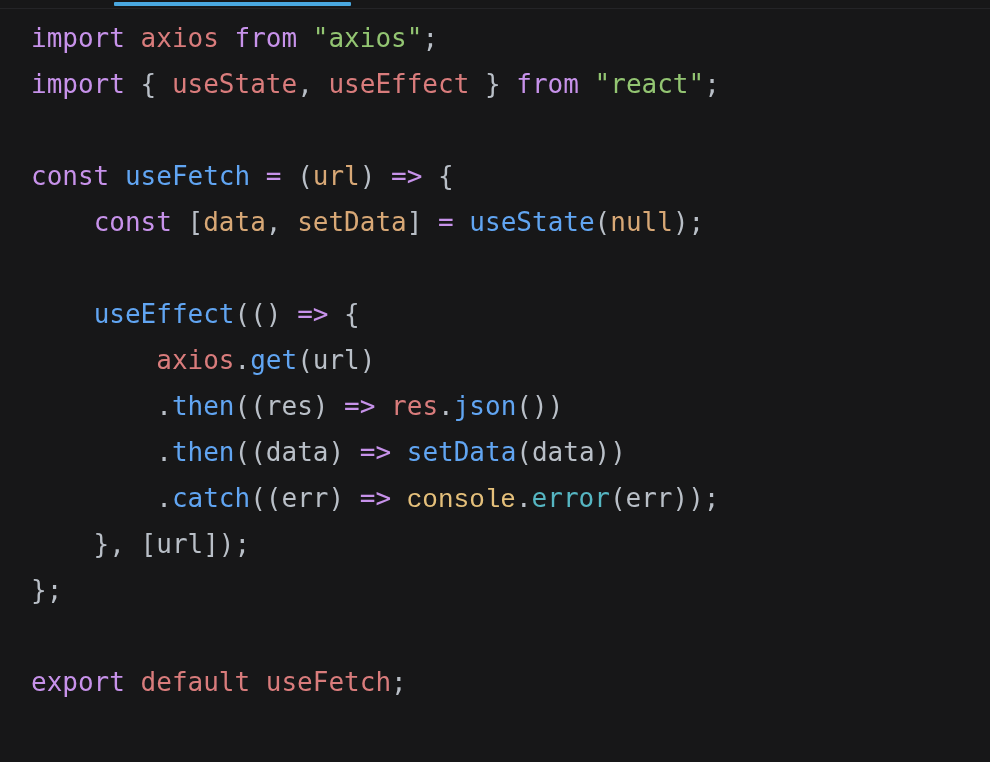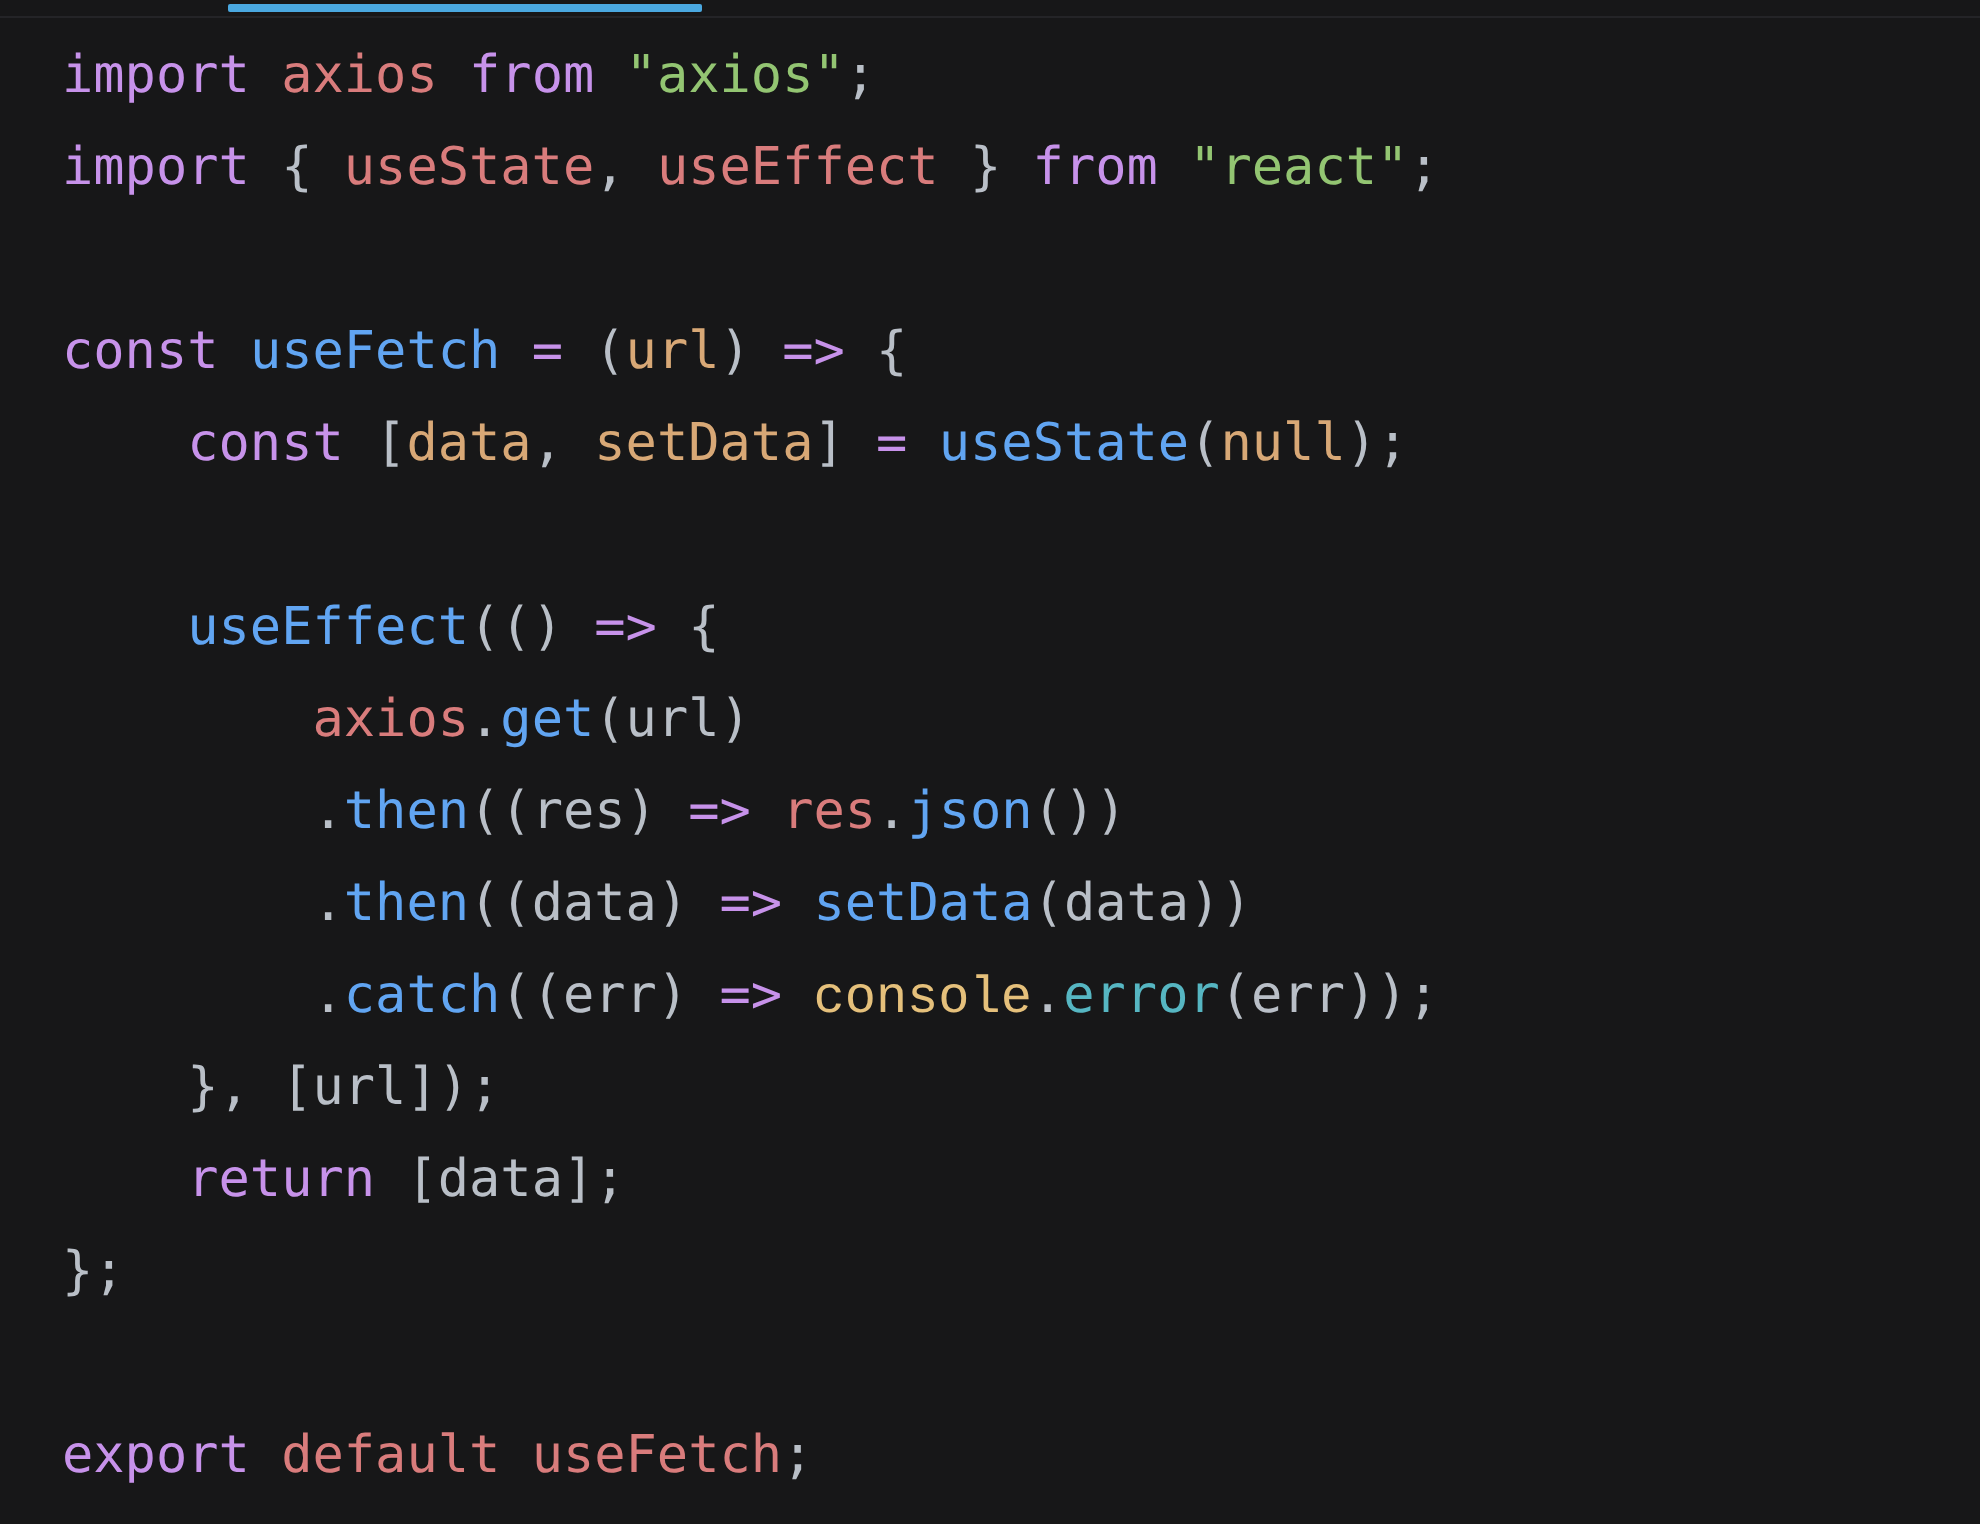--- a/index.html
+++ b/index.html
@@ -90,19 +90,18 @@
       <div class="code-line blank">&nbsp;</div>
       <div class="code-line"><span class="t-keyword" style="color: rgb(199, 146, 234);">const</span><span class="t-plain" style="color: rgb(185, 191, 199);"> </span><span class="t-function" style="color: rgb(97, 165, 242);">useFetch</span><span class="t-plain" style="color: rgb(185, 191, 199);"> </span><span class="t-operator" style="color: rgb(199, 146, 234);">=</span><span class="t-plain" style="color: rgb(185, 191, 199);"> (</span><span class="t-variable" style="color: rgb(216, 168, 118);">url</span><span class="t-plain" style="color: rgb(185, 191, 199);">) </span><span class="t-operator" style="color: rgb(199, 146, 234);">=&gt;</span><span class="t-plain" style="color: rgb(185, 191, 199);"> {</span></div>
       <div class="code-line"><span class="t-plain" style="color: rgb(185, 191, 199);">    </span><span class="t-keyword" style="color: rgb(199, 146, 234);">const</span><span class="t-plain" style="color: rgb(185, 191, 199);"> [</span><span class="t-variable" style="color: rgb(216, 168, 118);">data</span><span class="t-plain" style="color: rgb(185, 191, 199);">, </span><span class="t-variable" style="color: rgb(216, 168, 118);">setData</span><span class="t-plain" style="color: rgb(185, 191, 199);">] </span><span class="t-operator" style="color: rgb(199, 146, 234);">=</span><span class="t-plain" style="color: rgb(185, 191, 199);"> </span><span class="t-function" style="color: rgb(97, 165, 242);">useState</span><span class="t-plain" style="color: rgb(185, 191, 199);">(</span><span class="t-variable" style="color: rgb(216, 168, 118);">null</span><span class="t-plain" style="color: rgb(185, 191, 199);">);</span></div>
       <div class="code-line blank">&nbsp;</div>
       <div class="code-line"><span class="t-plain" style="color: rgb(185, 191, 199);">    </span><span class="t-function" style="color: rgb(97, 165, 242);">useEffect</span><span class="t-plain" style="color: rgb(185, 191, 199);">(() </span><span class="t-operator" style="color: rgb(199, 146, 234);">=&gt;</span><span class="t-plain" style="color: rgb(185, 191, 199);"> {</span></div>
       <div class="code-line"><span class="t-plain" style="color: rgb(185, 191, 199);">        </span><span class="t-class" style="color: rgb(217, 124, 124);">axios</span><span class="t-plain" style="color: rgb(185, 191, 199);">.</span><span class="t-function" style="color: rgb(97, 165, 242);">get</span><span class="t-plain" style="color: rgb(185, 191, 199);">(</span><span class="t-plain" style="color: rgb(185, 191, 199);">url</span><span class="t-plain" style="color: rgb(185, 191, 199);">)</span></div>
       <div class="code-line"><span class="t-plain" style="color: rgb(185, 191, 199);">        .</span><span class="t-function" style="color: rgb(97, 165, 242);">then</span><span class="t-plain" style="color: rgb(185, 191, 199);">((</span><span class="t-plain" style="color: rgb(185, 191, 199);">res</span><span class="t-plain" style="color: rgb(185, 191, 199);">) </span><span class="t-operator" style="color: rgb(199, 146, 234);">=&gt;</span><span class="t-plain" style="color: rgb(185, 191, 199);"> </span><span class="t-class" style="color: rgb(217, 124, 124);">res</span><span class="t-plain" style="color: rgb(185, 191, 199);">.</span><span class="t-function" style="color: rgb(97, 165, 242);">json</span><span class="t-plain" style="color: rgb(185, 191, 199);">())</span></div>
       <div class="code-line"><span class="t-plain" style="color: rgb(185, 191, 199);">        .</span><span class="t-function" style="color: rgb(97, 165, 242);">then</span><span class="t-plain" style="color: rgb(185, 191, 199);">((</span><span class="t-plain" style="color: rgb(185, 191, 199);">data</span><span class="t-plain" style="color: rgb(185, 191, 199);">) </span><span class="t-operator" style="color: rgb(199, 146, 234);">=&gt;</span><span class="t-plain" style="color: rgb(185, 191, 199);"> </span><span class="t-function" style="color: rgb(97, 165, 242);">setData</span><span class="t-plain" style="color: rgb(185, 191, 199);">(</span><span class="t-plain" style="color: rgb(185, 191, 199);">data</span><span class="t-plain" style="color: rgb(185, 191, 199);">))</span></div>
       <div class="code-line"><span class="t-plain" style="color: rgb(185, 191, 199);">        .</span><span class="t-function" style="color: rgb(97, 165, 242);">catch</span><span class="t-plain" style="color: rgb(185, 191, 199);">((</span><span class="t-plain" style="color: rgb(185, 191, 199);">err</span><span class="t-plain" style="color: rgb(185, 191, 199);">) </span><span class="t-operator" style="color: rgb(199, 146, 234);">=&gt;</span><span class="t-plain" style="color: rgb(185, 191, 199);"> </span><span class="t-console" style="color: rgb(229, 192, 123);">console</span><span class="t-plain" style="color: rgb(185, 191, 199);">.</span><span class="t-method" style="color: rgb(86, 182, 194);">error</span><span class="t-plain" style="color: rgb(185, 191, 199);">(</span><span class="t-plain" style="color: rgb(185, 191, 199);">err</span><span class="t-plain" style="color: rgb(185, 191, 199);">));</span></div>
       <div class="code-line"><span class="t-plain" style="color: rgb(185, 191, 199);">    }, [</span><span class="t-plain" style="color: rgb(185, 191, 199);">url</span><span class="t-plain" style="color: rgb(185, 191, 199);">]);</span></div>
-      <div class="code-line"><span class="t-plain" style="color: rgb(185, 191, 199);">    </span><span class="t-keyword" style="color: rgb(199, 146, 234);">return</span><span class="t-plain" style="color: rgb(185, 191, 199);"> [</span><span class="t-plain" style="color: rgb(185, 191, 199);">data</span><span class="t-plain" style="color: rgb(185, 191, 199);">];</span></div>
       <div class="code-line"><span class="t-plain" style="color: rgb(185, 191, 199);">};</span></div>
       <div class="code-line blank">&nbsp;</div>
       <div class="code-line"><span class="t-keyword" style="color: rgb(199, 146, 234);">export</span><span class="t-plain" style="color: rgb(185, 191, 199);"> </span><span class="t-class" style="color: rgb(217, 124, 124);">default</span><span class="t-plain" style="color: rgb(185, 191, 199);"> </span><span class="t-class" style="color: rgb(217, 124, 124);">useFetch</span><span class="t-plain" style="color: rgb(185, 191, 199);">;</span></div>
     </div>
 
 </div>
 
 </body></html>

